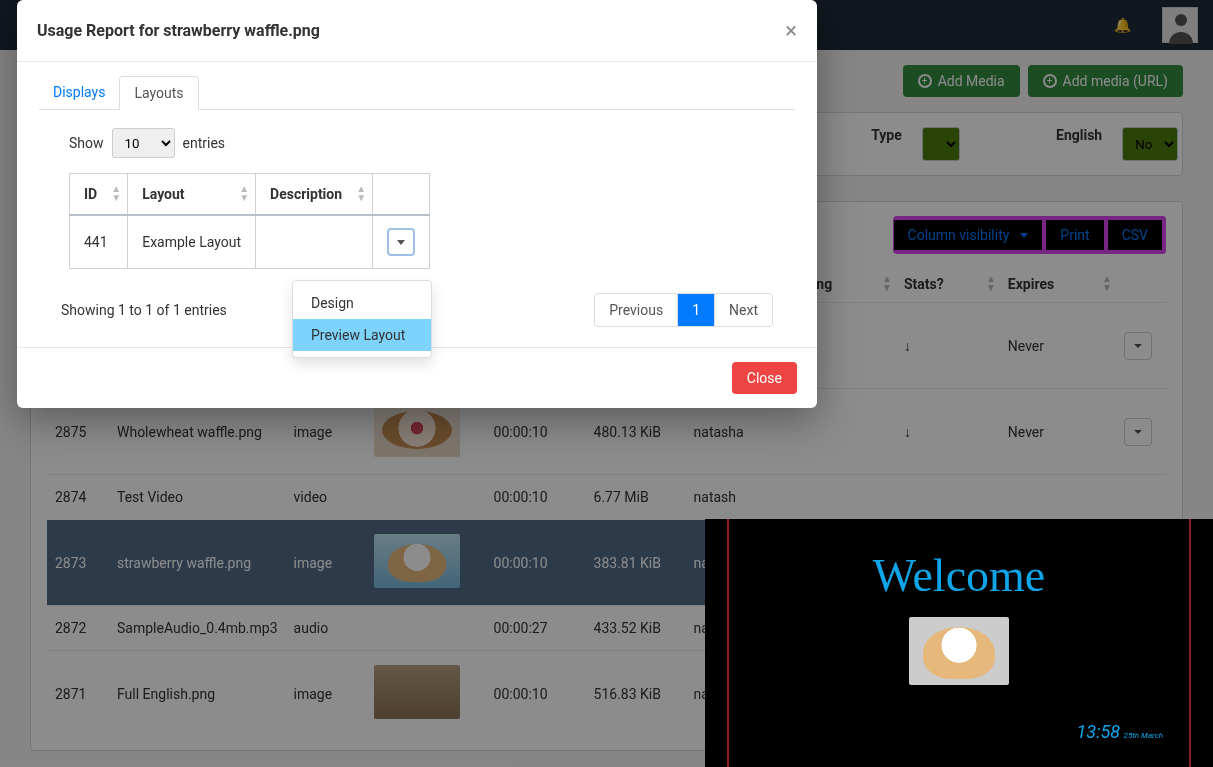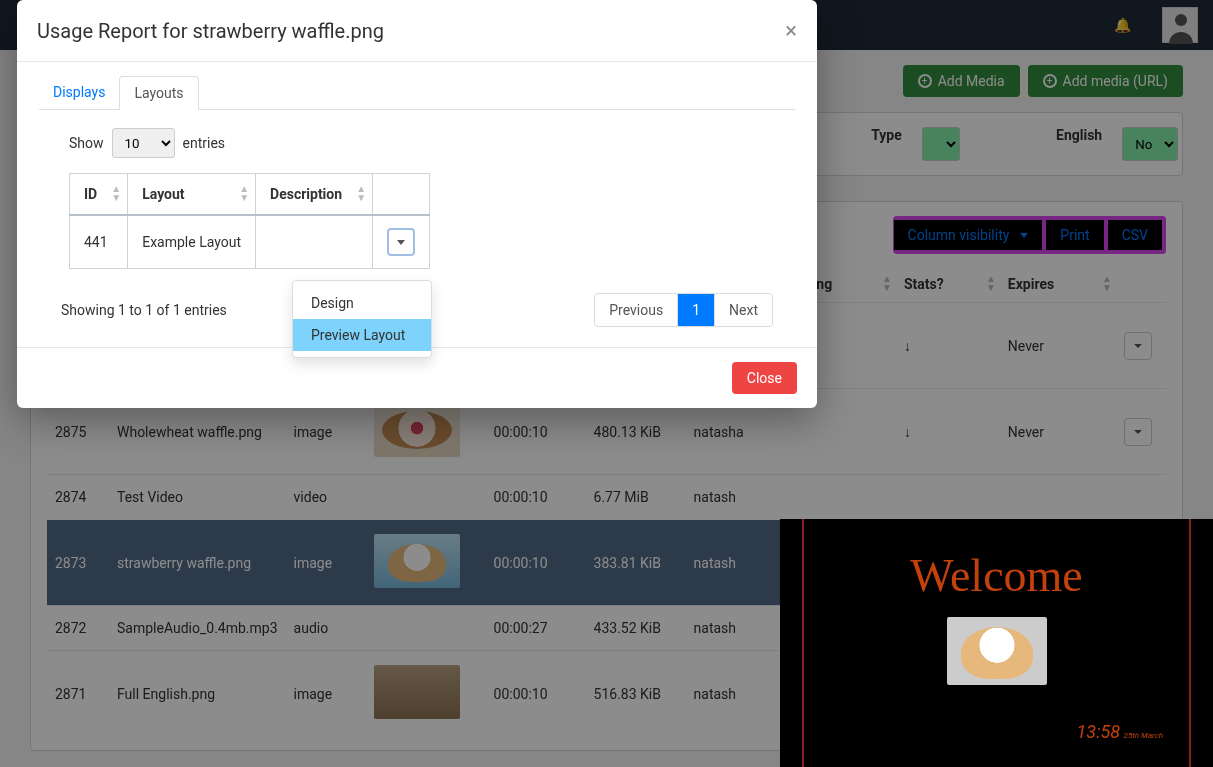--- a/index.html
+++ b/index.html
@@ -12,21 +12,21 @@
 .page{padding:15px 30px}
 .top-actions{display:flex;justify-content:flex-end;gap:8px;margin-bottom:15px}
 .btn{display:inline-flex;align-items:center;gap:6px;padding:7px 14px;border-radius:4px;border:1px solid transparent;cursor:pointer;font-size:14px;background:#fff}
 .btn-success{background:#338a3e;color:#fff}
 .btn-primary{background:#ef4444;color:#fff}
 .btn-outline{background:#000000;color:#007bff;border:4px solid #d946ef}
 
 .filters{border:1px solid #cfd6de;background:#fff;border-radius:4px;padding:14px 16px;display:flex;gap:25px}
 .filters .f{display:flex;flex-direction:row;gap:20px;flex:1}
 .filters label{font-weight:700}
-.filters select,.filters input{height:34px;border:1px solid #ccc;border-radius:3px;padding:0 8px;background:#86efac}
+.filters select,.filters input{height:34px;border:1px solid #ccc;border-radius:3px;padding:0 8px;background:#4d7c0f}
 
 .card{border:1px solid #cfd6de;background:#fff;border-radius:4px;padding:14px 16px;margin-top:25px}
 .card .table-tools{display:flex;justify-content:flex-end;gap:0;margin-bottom:12px}
 .card .table-tools .btn-outline{border-radius:0;border-left-width:0}
 .card .table-tools .btn-outline:first-child{border-radius:4px 0 0 4px;border-left-width:1px}
 .card .table-tools .btn-outline:last-child{border-radius:0 4px 4px 0}
 
 .mtable{width:100%;border-collapse:collapse}
 .mtable th{font-weight:700;text-align:left;padding:10px 8px;position:relative}
 .mtable th .sorter{position:absolute;right:4px;top:8px;color:#bbb;font-size:10px;line-height:9px}
@@ -34,21 +34,21 @@
 .mtable tr.hl{background:#506a88;color:#fff}
 .mtable tr.hl td{border-top-color:transparent}
 .thumb{width:86px;height:54px;display:inline-block;border-radius:2px;background:#ccc}
 .mtable .row-action{width:28px;height:28px;border:1px solid #ccc;border-radius:4px;display:inline-flex;align-items:center;justify-content:center;background:#fff;color:#555}
 .mtable .row-action .caret{width:0;height:0;border-left:4px solid transparent;border-right:4px solid transparent;border-top:4px solid #555}
 .arrow-down{font-weight:700}
 
 .overlay{position:absolute;inset:0;background:rgba(0,0,0,.45)}
 .modal{position:absolute;left:17px;top:0;width:800px;background:#fff;border-radius:6px;box-shadow:0 12px 40px rgba(0,0,0,.35)}
 .modal-header{padding:18px 20px;display:flex;justify-content:space-between;align-items:center;border-bottom:1px solid #e6e6e6}
-.modal-header h4{font-weight:400;font-size:20px}
+.modal-header h4{font-weight:700;font-size:16px}
 .modal-header .close{color:#888;font-size:22px;cursor:pointer;background:none;border:none}
 .modal-body{padding:14px 22px 10px}
 .tabs{display:flex;border-bottom:1px solid #ddd;margin-bottom:18px}
 .tabs .tab{padding:8px 14px;color:#007bff;cursor:pointer}
 .tabs .tab.active{border:1px solid #ddd;border-bottom:1px solid #fff;border-radius:4px 4px 0 0;color:#555;margin-bottom:-1px;background:#fff}
 .len-ctrl{display:flex;align-items:center;gap:8px;margin:0 0 15px 30px}
 .len-ctrl select{height:30px;border:1px solid #ccc;border-radius:3px;padding:0 18px 0 8px}
 .layouts-table{border:1px solid #ccd2d8;border-collapse:collapse;margin-left:30px}
 .layouts-table th,.layouts-table td{border:1px solid #ccd2d8;padding:12px 14px;text-align:left;font-size:14px}
 .layouts-table th{position:relative;padding-right:30px}
@@ -59,21 +59,21 @@
 .dd-menu{position:absolute;left:275px;top:280px;width:140px;background:#fff;border:1px solid #d8dde3;border-radius:4px;box-shadow:0 6px 14px rgba(0,0,0,.12);padding:6px 0}
 .dd-menu .mi{padding:8px 18px;cursor:pointer}
 .dd-menu .mi.hover{background:#7dd3fc}
 .table-footer{display:flex;justify-content:space-between;align-items:center;margin:24px 22px 10px}
 .pager{display:flex;border:1px solid #d7dbe0;border-radius:4px;overflow:hidden}
 .pager .pg{padding:8px 14px;color:#555;border-left:1px solid #d7dbe0;cursor:pointer}
 .pager .pg:first-child{border-left:none}
 .pager .pg.active{background:#007bff;color:#fff}
 .modal-footer{border-top:1px solid #e6e6e6;padding:14px 20px;display:flex;justify-content:flex-end}
 
-.preview{position:absolute;right:0;bottom:0;width:433px;height:248px;background:#000;color:#c2410c}
+.preview{position:absolute;right:0;bottom:0;width:508px;height:248px;background:#000;color:#0ea5e9}
 .preview .redbar{position:absolute;top:0;bottom:0;width:2px;background:#8a1f1f}
 .preview .redbar.left{left:22px}.preview .redbar.right{right:22px}
 .preview .welcome{font-family:"Brush Script MT",cursive;font-size:46px;text-align:center;margin-top:30px}
 .preview .p-thumb{width:100px;height:68px;background:#ccc;border-radius:2px;margin:15px auto 0;display:block}
 .preview .clock{position:absolute;right:50px;bottom:25px;font-style:italic;font-family:serif;font-size:14px}
 
 .plus-circle{width:14px;height:14px;border:2px solid #fff;border-radius:50%;display:inline-flex;align-items:center;justify-content:center;font-size:10px;line-height:1}
 .drop-caret{display:inline-block;width:0;height:0;border-left:4px solid transparent;border-right:4px solid transparent;border-top:5px solid currentColor;margin-left:5px}
 
 .th-fruit{background:linear-gradient(#f7efe4,#e6d4bf);position:relative}

